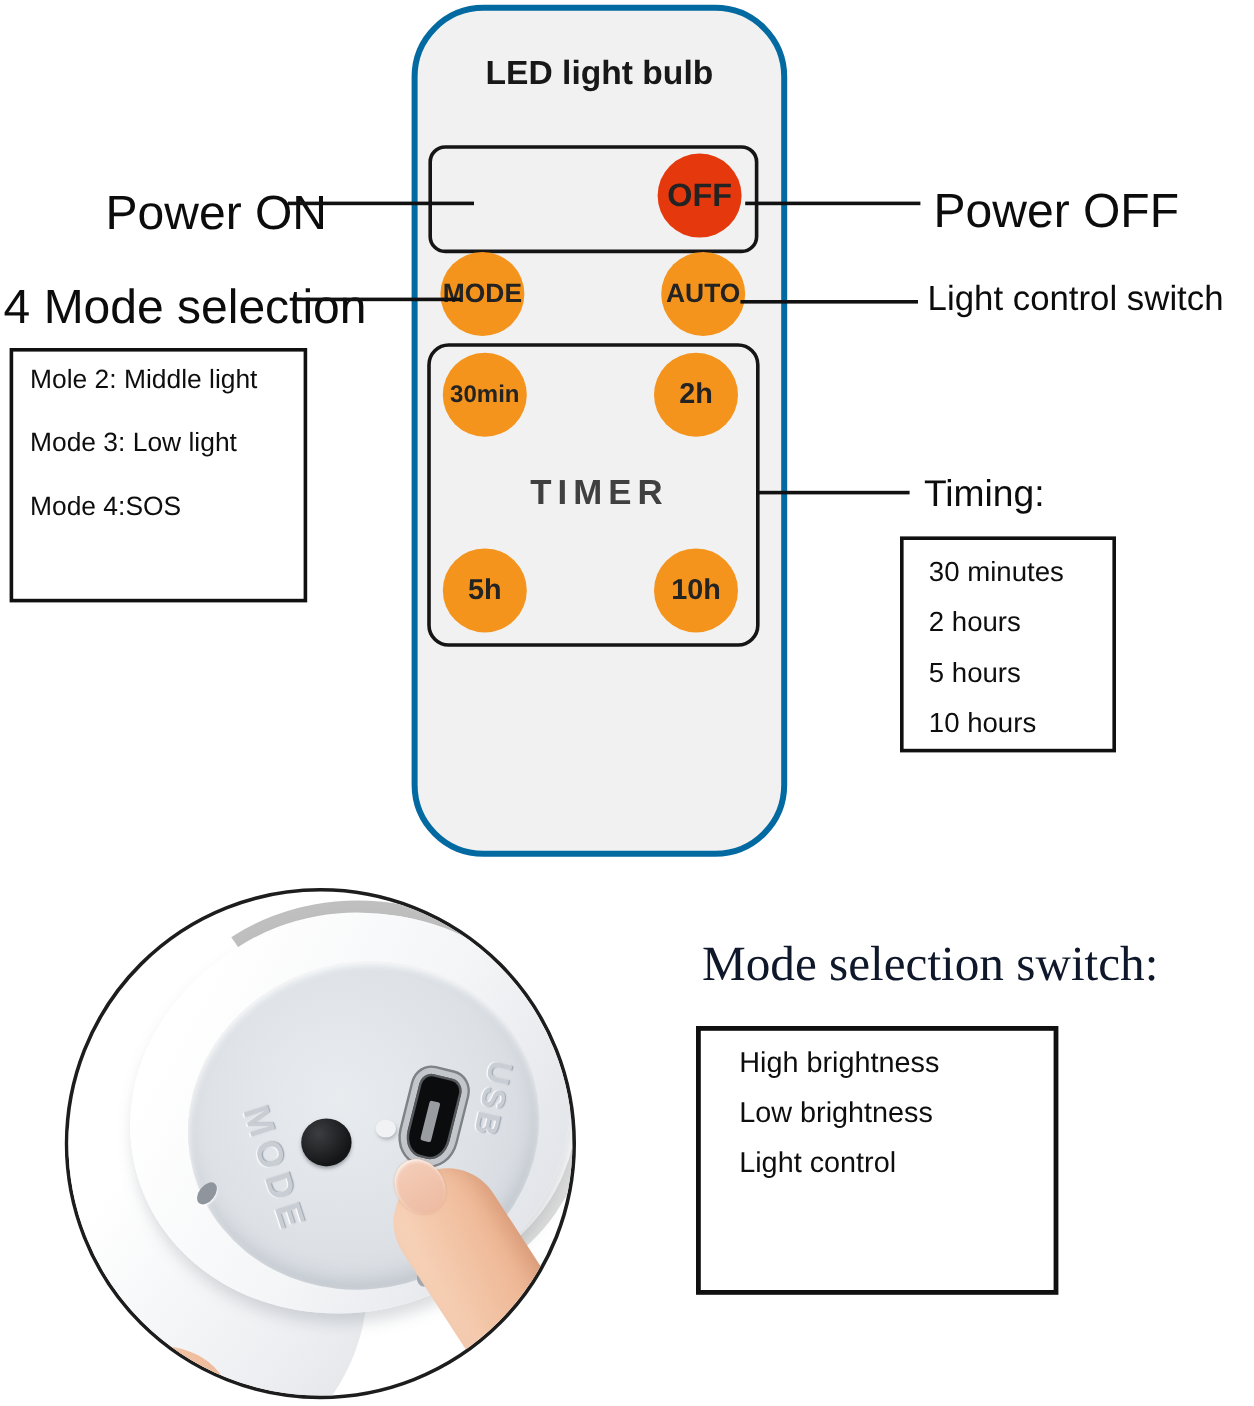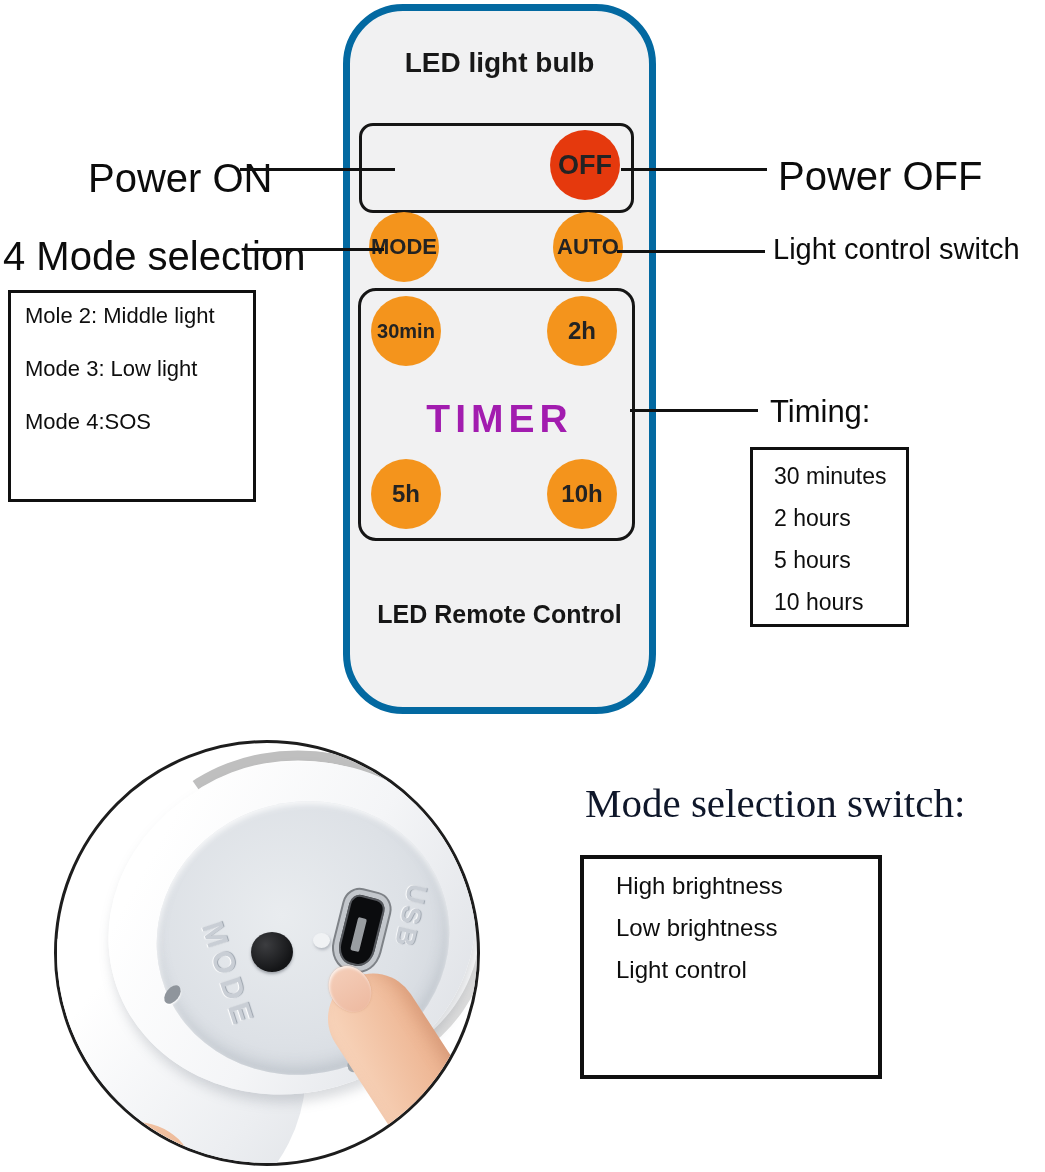--- a/index.html
+++ b/index.html
@@ -7,49 +7,49 @@
     position:relative; width:1045px; height:1172px; background:#ffffff;
     font-family:"Liberation Sans", sans-serif; color:#0e0e0e; overflow:hidden;
   }
   .lbl{position:absolute; font-size:40px; white-space:nowrap; color:#0c0c0c;}
   .line{position:absolute; height:3px; background:var(--line,#111); z-index:6;}
 
   
   .remote{
     position:absolute; left:343px; top:4px; width:313px; height:710px;
     box-sizing:border-box; background:var(--body,#f1f1f2);
-    border:7px solid #0369a1; border-radius:60px; z-index:2;
+    border:5px solid #0369a1; border-radius:60px; z-index:2;
   }
   .r-title{position:absolute; left:0; right:0; top:36px; text-align:center;
     font-weight:bold; font-size:28px; color:#181818;}
   .grp{position:absolute; border:3px solid #151515; border-radius:14px;}
   .grp1{left:9px; top:112px; width:269px; height:84px;}
   .grp2{left:8px; top:277px; width:271px; height:247px; border-radius:18px;}
   .cbtn{position:absolute; width:70px; height:70px; border-radius:50%;
     background:var(--orange,#f4941c); color:#232323; font-weight:bold;
     text-align:center; line-height:70px; font-size:24px;}
   .btn-on   {left:19px;  top:119px; font-size:27px;}
   .btn-off  {left:200px; top:119px; font-size:27px; background:var(--red,#e5390d);}
   .btn-mode {left:19px;  top:201px; font-size:22px;}
   .btn-auto {left:203px; top:201px; font-size:22px;}
   .btn-30min{left:21px;  top:285px; font-size:20px;}
   .btn-2h   {left:197px; top:285px;}
   .btn-5h   {left:21px;  top:448px;}
   .btn-10h  {left:197px; top:448px;}
   .r-timer{position:absolute; left:0; right:0; top:386px; text-align:center;
-    font-weight:bold; font-size:39px; letter-spacing:5px; color:#a21caf;}
+    font-weight:bold; font-size:29px; letter-spacing:5px; color:#404040;}
   .r-footer{position:absolute; left:0; right:0; top:589px; text-align:center;
     font-weight:bold; font-size:25px; color:#161616;}
 
   
   .box{position:absolute; box-sizing:border-box; border:3px solid #101010; background:#fff;}
   .mode-box{left:8px; top:290px; width:248px; height:212px;}
   .mode-box .box-item{margin:0 0 28px 14px; font-size:22px; line-height:25px;}
   .mode-box .box-item:first-child{margin-top:10px;}
-  .timing-box{left:750px; top:447px; width:159px; height:180px;}
+  .timing-box{left:750px; top:447px; width:180px; height:180px;}
   .timing-box .box-item{margin:0 0 16px 21px; font-size:23px; line-height:26px;}
   .timing-box .box-item:first-child{margin-top:13px;}
   .switch-box{left:580px; top:855px; width:302px; height:224px; border-width:4px;}
   .switch-box .box-item{margin:0 0 14px 32px; font-size:24px; line-height:28px;}
   .switch-box .box-item:first-child{margin-top:13px;}
 
   
   .photo{position:absolute; left:54px; top:740px; width:426px; height:426px;
     box-sizing:border-box; border:3px solid #1d1d1d; border-radius:50%;
     background:#ffffff; overflow:hidden; z-index:1;}
@@ -117,21 +117,20 @@
     <div class="cbtn btn-mode">MODE</div>
     <div class="cbtn btn-auto">AUTO</div>
 
     <div class="grp grp2"></div>
     <div class="cbtn btn-30min">30min</div>
     <div class="cbtn btn-2h">2h</div>
     <div class="r-timer">TIMER</div>
     <div class="cbtn btn-5h">5h</div>
     <div class="cbtn btn-10h">10h</div>
 
-    <div class="r-footer">LED Remote Control</div>
   </div>
 
   <div class="line" style="left:240px; top:168px; width:155px;"></div>
   <div class="line" style="left:246px; top:248px; width:138px;"></div>
   <div class="line" style="left:621px; top:168px; width:146px;"></div>
   <div class="line" style="left:617px; top:250px; width:148px;"></div>
   <div class="line" style="left:630px; top:409px; width:128px;"></div>
 
   <div class="lbl" style="left:88px; top:156px;">Power ON</div>
   <div class="lbl" style="left:3px; top:234px;">4 Mode selection</div>

